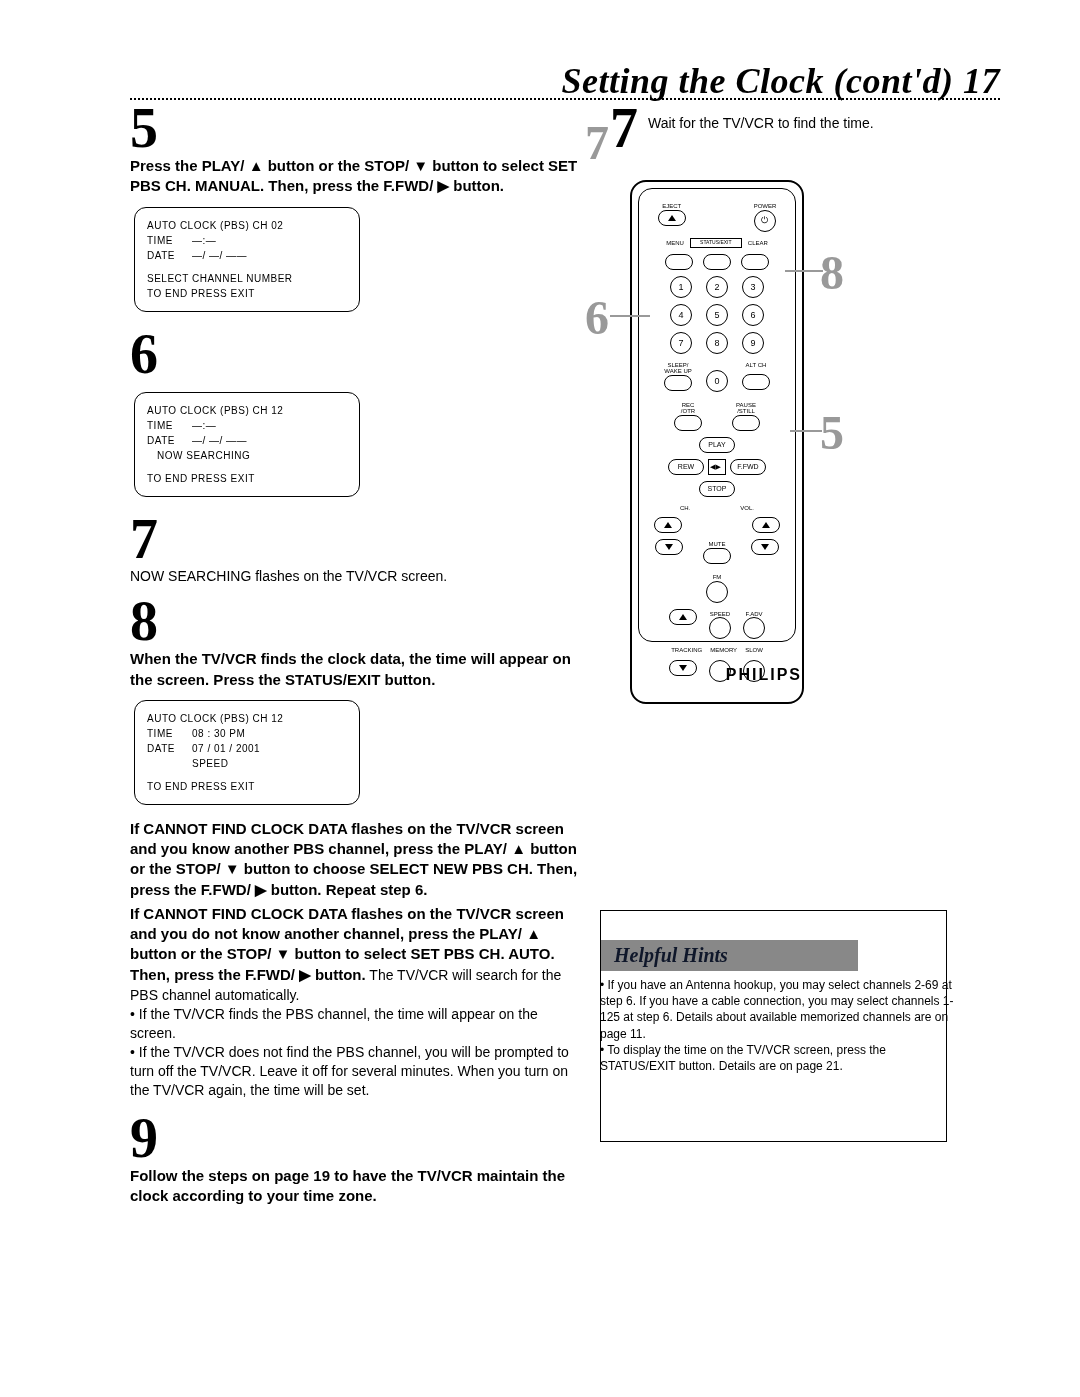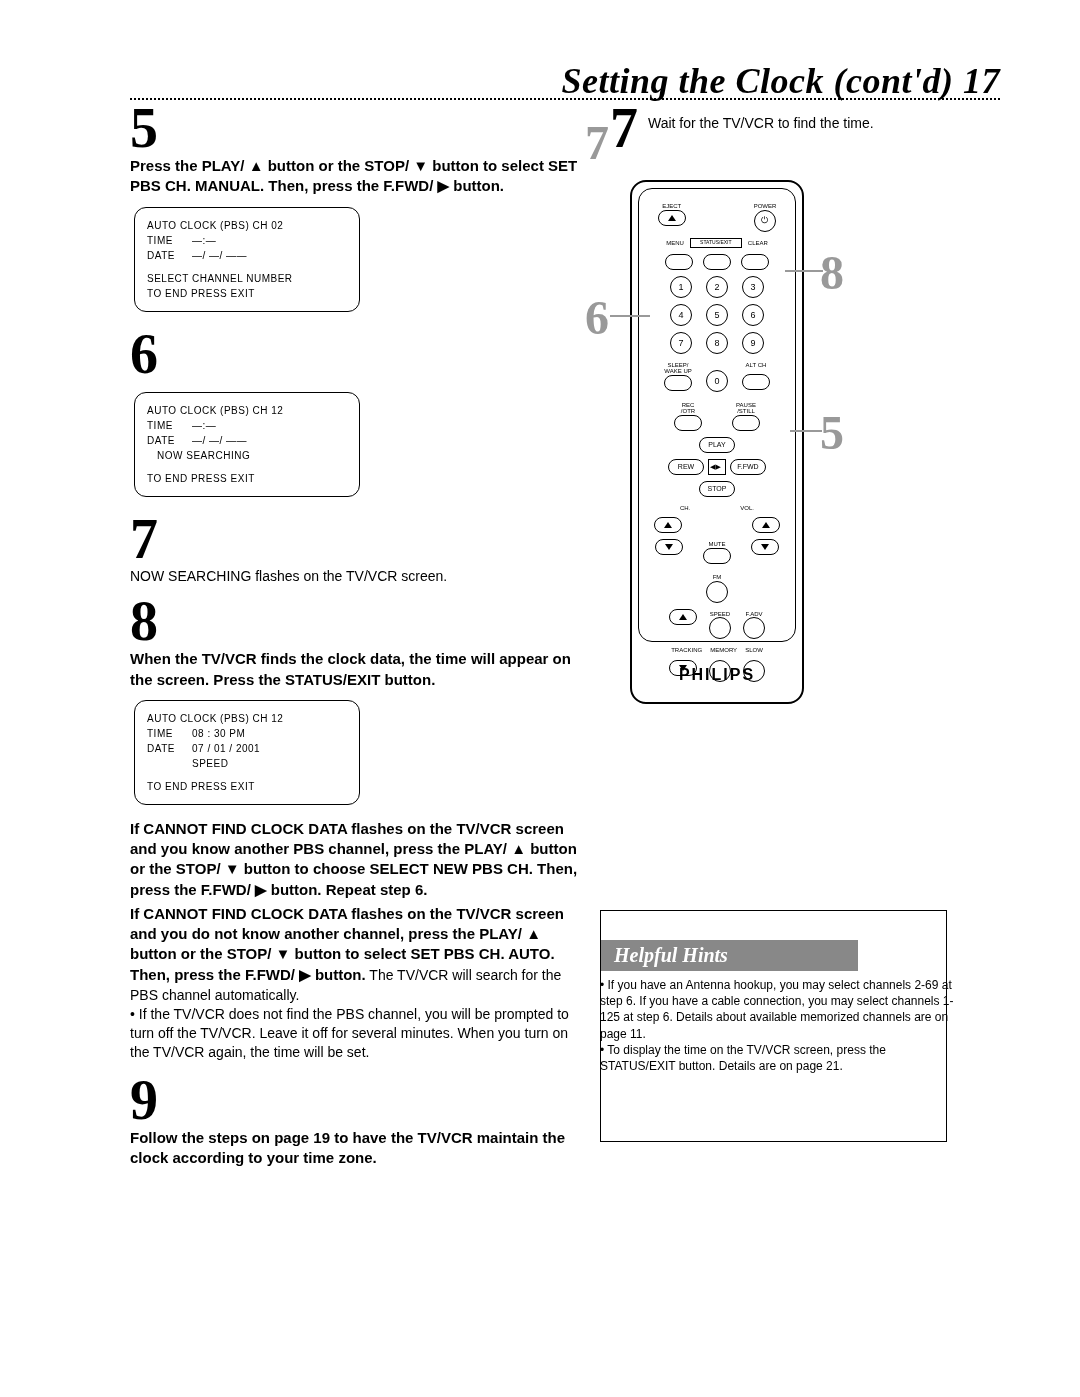--- a/index.html
+++ b/index.html
@@ -103,27 +103,27 @@
   .btn-oval {
     width:26px;height:14px;border:1px solid #000;border-radius:8px;
     font-size:6px;display:flex;align-items:center;justify-content:center;
   }
   .btn-pill {
     width:34px;height:14px;border:1px solid #000;border-radius:8px;
     font-size:7px;display:flex;align-items:center;justify-content:center;
   }
   .r-lab { font-size:6px;text-align:center;line-height:1.1;margin-top:2px;}
   .brand {
-    position:absolute;bottom:18px;left:0;right:0;text-align:center;
+    position:absolute;bottom:18px;left:0;right:0;text-align:right;
     font-weight:bold;font-size:16px;letter-spacing:2px;
   }
   .lead-line { position:absolute;background:#999;height:2px;}
   
   .hints-title {
-    background:#888;color:#ffffff;font-style:italic;font-weight:bold;
+    background:#888;color:#0f172a;font-style:italic;font-weight:bold;
     font-family:"Times New Roman",serif;font-size:20px;
     padding:4px 14px;width:230px;margin-top:20px;
   }
   .hints-body {
     font-size:12px;line-height:1.35;padding:6px 0 0 0;width:360px;
   }
   .hints-box {
     border:1px solid #000;position:absolute;top:910px;left:600px;
     width:345px;height:230px;pointer-events:none;
   }
@@ -193,20 +193,21 @@
     <div style="padding-left:45px">SPEED</div>
     <div style="height:8px"></div>
     <div>TO END PRESS EXIT</div>
   </div>
 
   <div class="step-text">If CANNOT FIND CLOCK DATA flashes on the TV/VCR screen and you know another PBS channel, press the PLAY/ ▲ button or the STOP/ ▼ button to choose SELECT NEW PBS CH. Then, press the F.FWD/ ▶ button. Repeat step 6.</div>
   <div style="height:4px"></div>
   <div class="step-text">
     <span>If CANNOT FIND CLOCK DATA flashes on the TV/VCR screen and you do not know another channel, press the PLAY/ ▲ button or the STOP/ ▼ button to select SET PBS CH. AUTO</span><span style="font-weight:normal"></span><span>. Then, press the F.FWD/ ▶ button.</span><span class="step-text-reg" style="font-weight:normal"> The TV/VCR will search for the PBS channel automatically.</span>
   </div>
+  <div class="step-text-reg">• If the TV/VCR finds the PBS channel, the time will appear on the screen.</div>
   <div class="step-text-reg">• If the TV/VCR does not find the PBS channel, you will be prompted to turn off the TV/VCR. Leave it off for several minutes. When you turn on the TV/VCR again, the time will be set.</div>
 
   <div class="bignum" style="margin-top:10px">9</div>
   <div class="step-text" style="width:440px">Follow the steps on page 19 to have the TV/VCR maintain the clock according to your time zone.</div>
 </div>
 
 <div class="right-col">
   <div style="display:flex;gap:10px;align-items:flex-start;">
     <div class="bignum">7</div>
     <div class="step-text-reg" style="padding-top:14px">Wait for the TV/VCR to find the time.</div>

